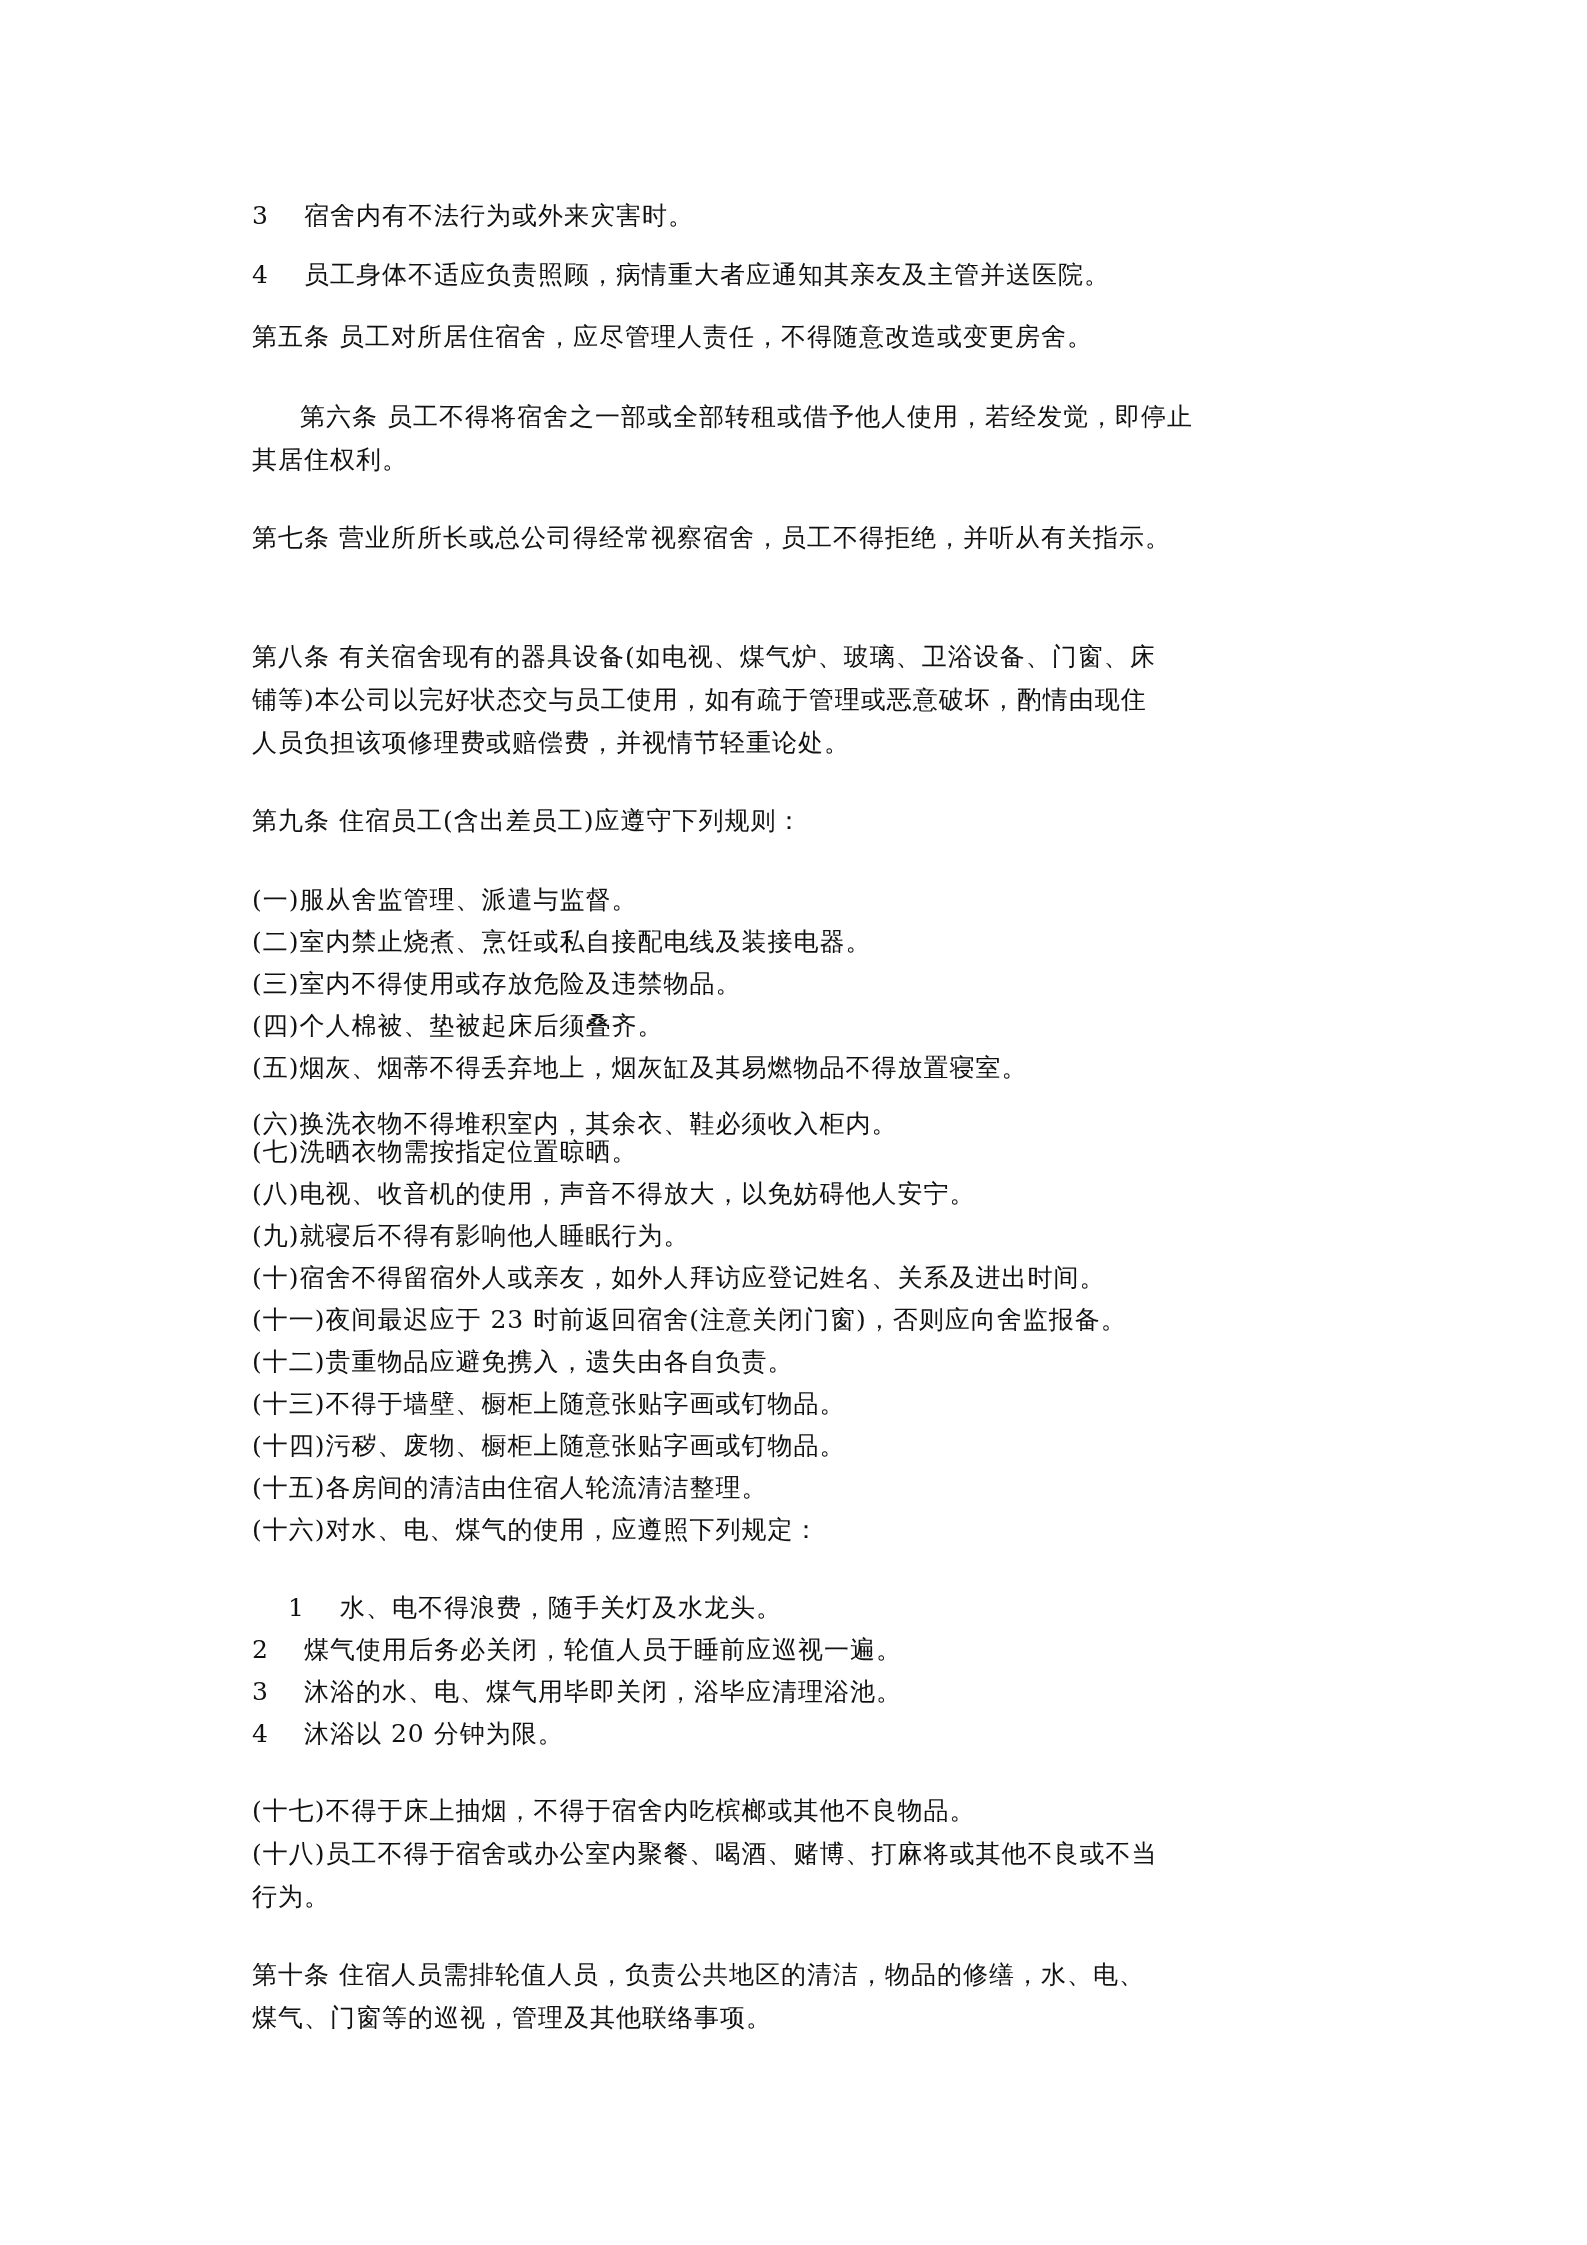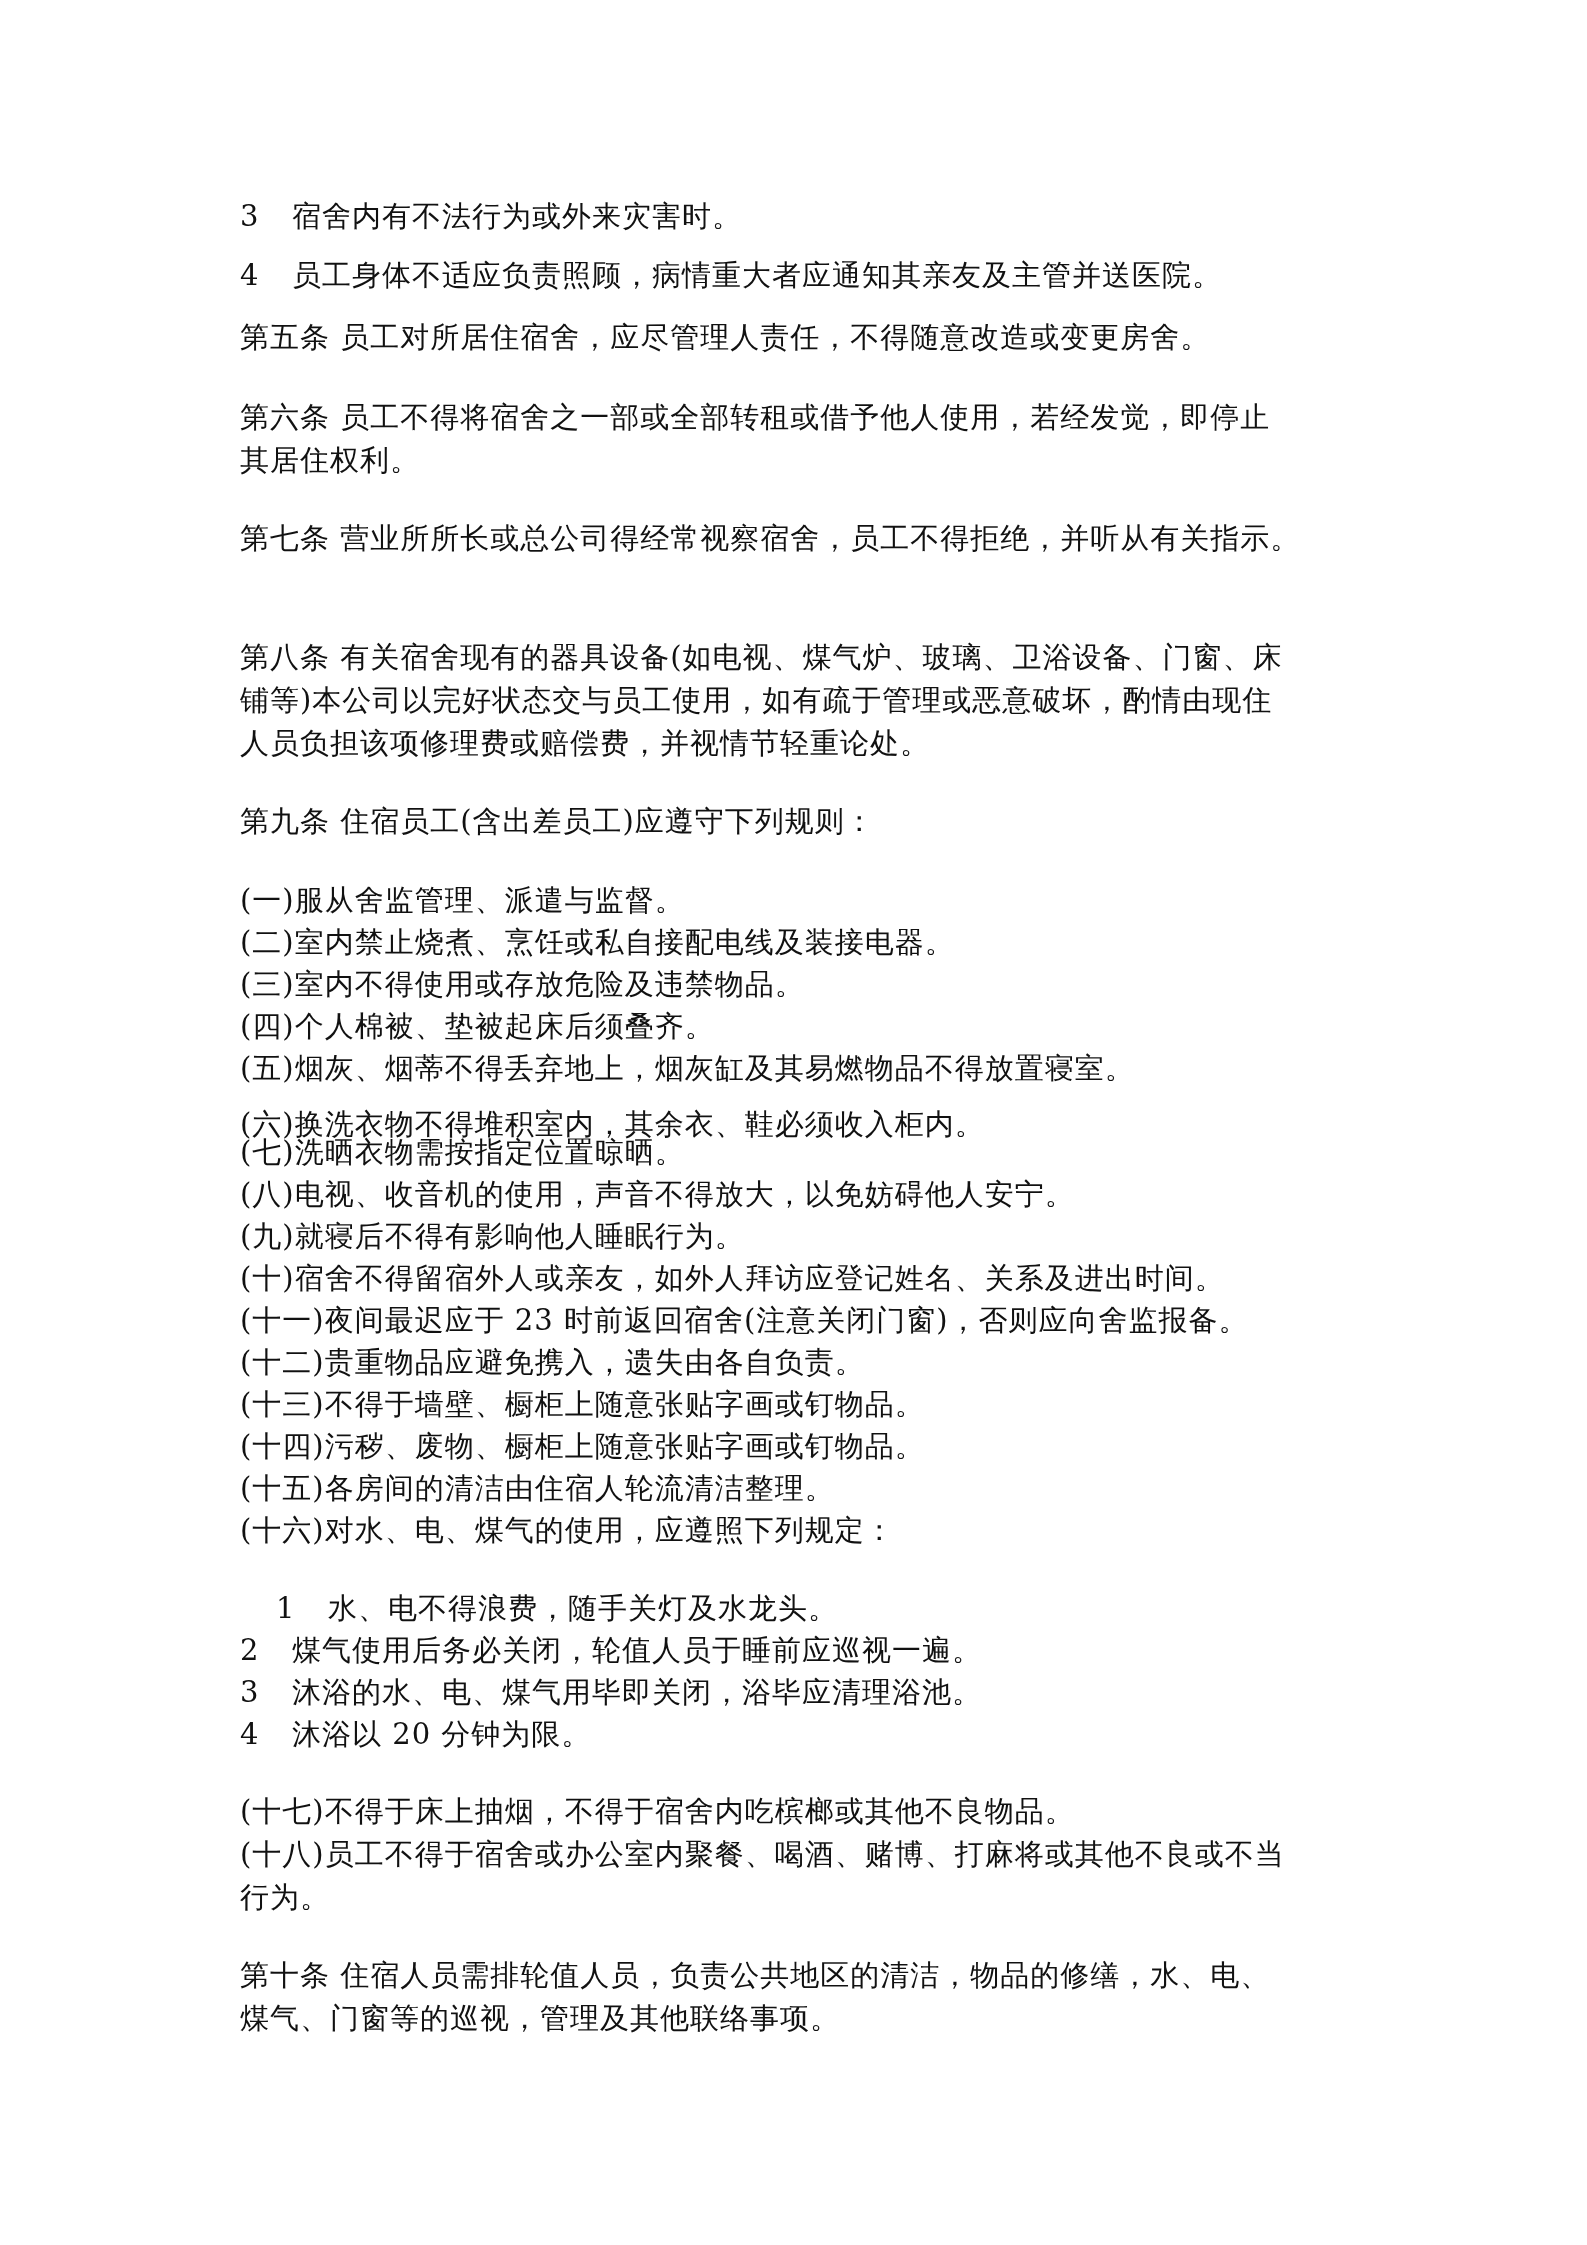--- a/index.html
+++ b/index.html
@@ -1,29 +1,29 @@
 <!DOCTYPE html>
 <html><head>
 <meta charset="utf-8">
 <style>
   html, body { margin:0; padding:0; background:#ffffff; }
   body { width:1587px; height:2245px; position:relative; overflow:hidden;
          font-family:"DejaVu Serif","Liberation Serif",serif; color:#111; }
   .page { position:absolute; left:240px; top:0; width:1120px; }
-  .line { position:absolute; left:0; white-space:nowrap; font-size:29px; line-height:40px; letter-spacing:1px; }
+  .line { position:absolute; left:12px; white-space:nowrap; font-size:25px; line-height:40px; letter-spacing:1px; }
   .num { display:inline-block; width:52px; }
 </style>
 </head>
 <body>
 
 <div class="page" id="page">
     <div class="line" style="top: 196px;"><span class="num">3</span><span>宿舍内有不法行为或外来灾害时。</span></div>
     <div class="line" style="top: 239px; margin-top: 16px;"><span class="num">4</span><span>员工身体不适应负责照顾，病情重大者应通知其亲友及主管并送医院。</span></div>
     <div class="line" style="top: 317px;"><span>第五条 员工对所居住宿舍，应尽管理人责任，不得随意改造或变更房舍。</span></div>
-    <div class="line" style="top: 397px;"><span>第六条 员工不得将宿舍之一部或全部转租或借予他人使用，若经发觉，即停止</span></div>
+    <div class="line" style="top: 397px; margin-left: 48px;"><span>第六条 员工不得将宿舍之一部或全部转租或借予他人使用，若经发觉，即停止</span></div>
     <div class="line" style="top: 440px;"><span>其居住权利。</span></div>
     <div class="line" style="top: 518px;"><span>第七条 营业所所长或总公司得经常视察宿舍，员工不得拒绝，并听从有关指示。</span></div>
     <div class="line" style="top: 637px;"><span>第八条 有关宿舍现有的器具设备(如电视、煤气炉、玻璃、卫浴设备、门窗、床</span></div>
     <div class="line" style="top: 680px;"><span>铺等)本公司以完好状态交与员工使用，如有疏于管理或恶意破坏，酌情由现住</span></div>
     <div class="line" style="top: 723px;"><span>人员负担该项修理费或赔偿费，并视情节轻重论处。</span></div>
     <div class="line" style="top: 801px;"><span>第九条 住宿员工(含出差员工)应遵守下列规则：</span></div>
     <div class="line" style="top: 880px;"><span>(一)服从舍监管理、派遣与监督。</span></div>
     <div class="line" style="top: 922px;"><span>(二)室内禁止烧煮、烹饪或私自接配电线及装接电器。</span></div>
     <div class="line" style="top: 964px;"><span>(三)室内不得使用或存放危险及违禁物品。</span></div>
     <div class="line" style="top: 1006px;"><span>(四)个人棉被、垫被起床后须叠齐。</span></div>

